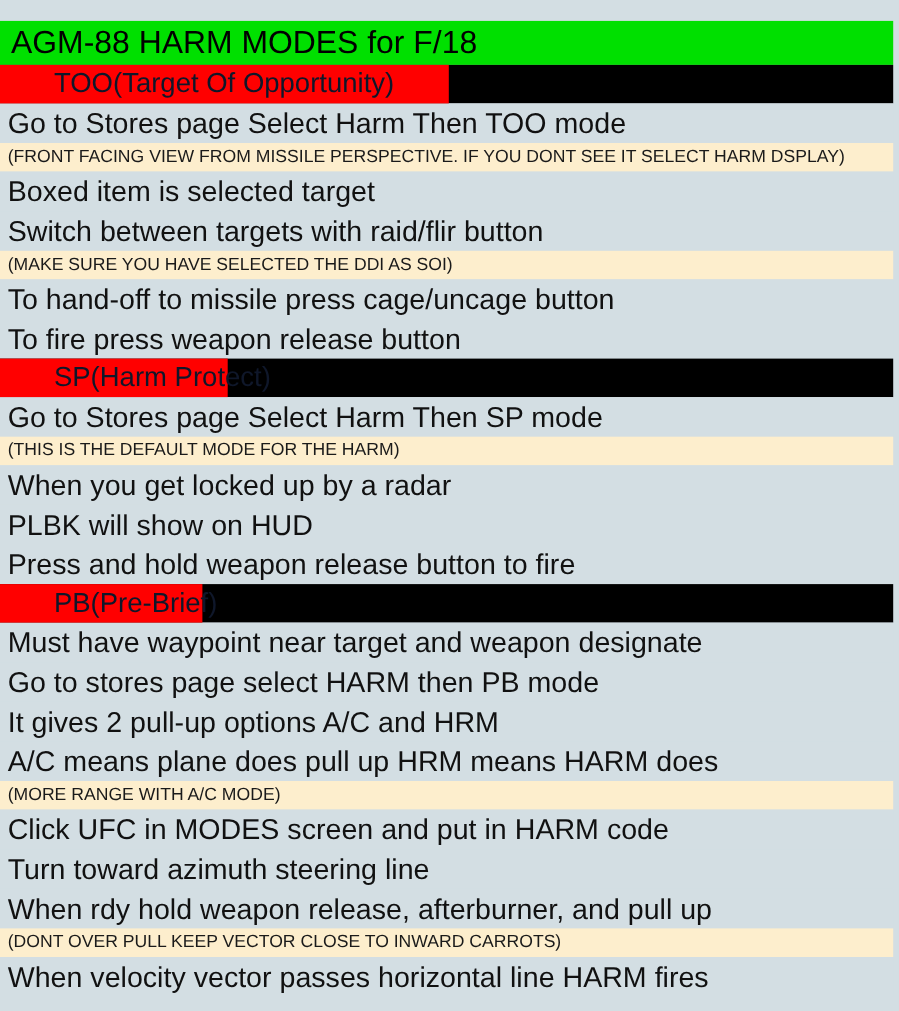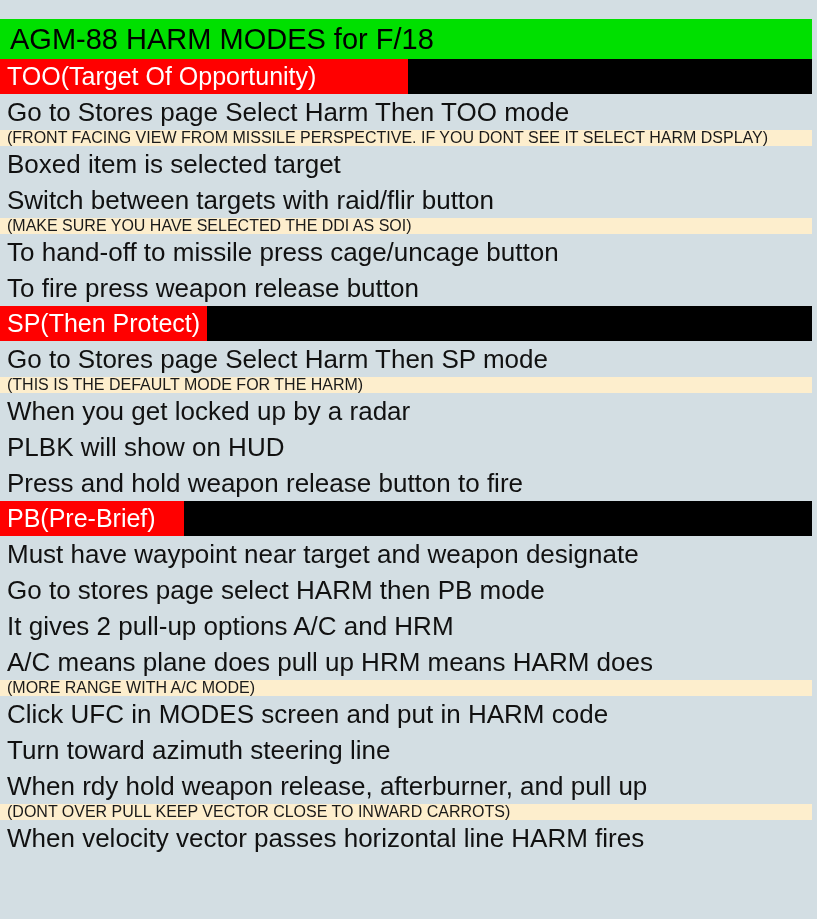--- a/index.html
+++ b/index.html
@@ -53,23 +53,24 @@
   .mode-header .chip {
     background: #ff0000;
     display: flex;
     align-items: center;
     padding-left: 7px;
     box-sizing: border-box;
     height: 100%;
   }
   .mode-header .chip-text {
     font-size: 25px;
-    color: #ffffff;
-    line-height: 1;
-    white-space: nowrap;
+    color: #0f172a;
+    line-height: 1;
+    white-space: nowrap;
+    margin-left: 42px;
   }
   .mode-header.w-too .chip { width: 408px; }
   .mode-header.w-sp  .chip { width: 207px; }
   .mode-header.w-pb  .chip { width: 184px; }
 
   
   .line {
     width: 812px;
     height: 36px;
     background: #d3dee3;
@@ -81,21 +82,21 @@
   .line .line-text {
     font-size: 26px;
     color: #111111;
     line-height: 1;
     white-space: nowrap;
   }
 
   
   .note {
     width: 812px;
-    height: 16px;
+    height: 26px;
     background: #fdeecd;
     display: flex;
     align-items: center;
     padding-left: 7px;
     box-sizing: border-box;
   }
   .note .note-text {
     font-size: 16px;
     color: #1a1a1a;
     line-height: 1;
@@ -133,21 +134,21 @@
   </div>
   <div class="line">
     <span class="line-text">To hand-off to missile press cage/uncage button</span>
   </div>
   <div class="line">
     <span class="line-text">To fire press weapon release button</span>
   </div>
 
   <div class="mode-header w-sp">
     <div class="chip">
-      <span class="chip-text">SP(Then Protect)</span>
+      <span class="chip-text">SP(Harm Protect)</span>
     </div>
   </div>
   <div class="line">
     <span class="line-text">Go to Stores page Select Harm Then SP mode</span>
   </div>
   <div class="note">
     <span class="note-text">(THIS IS THE DEFAULT MODE FOR THE HARM)</span>
   </div>
   <div class="line">
     <span class="line-text">When you get locked up by a radar</span>

